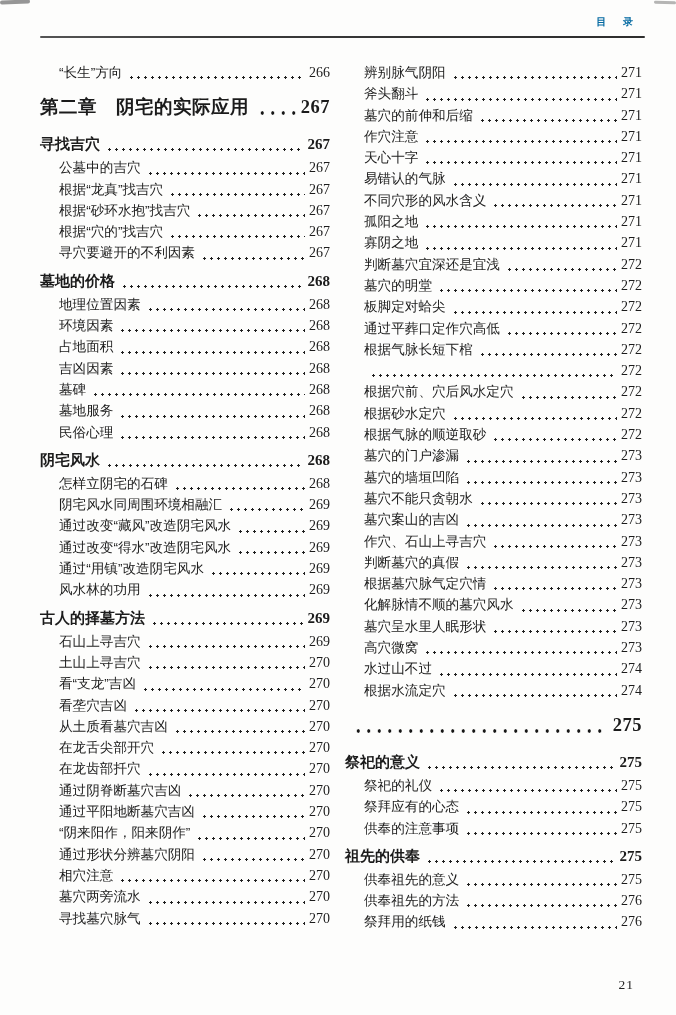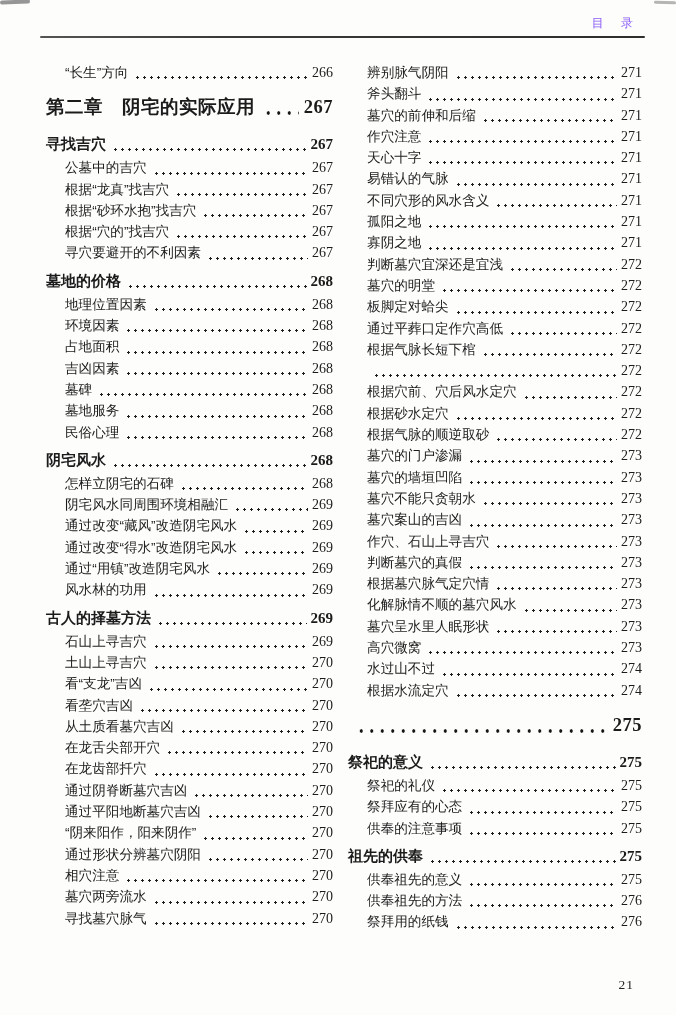--- a/index.html
+++ b/index.html
@@ -9,35 +9,35 @@
     font-family:"Liberation Sans", sans-serif;
     color:#1b1b1b;
     -webkit-font-smoothing:antialiased;
   }
   .scan-artifact{position:absolute;background:#2f2f2f;border-radius:2px;}
   .smudge-tl{top:0;left:0;width:30px;height:4px;opacity:.5;transform:rotate(-2deg);}
   .smudge-tr{top:1px;right:0;width:22px;height:3px;opacity:.35;transform:rotate(2deg);}
 
   .running-head{
     position:absolute;top:15px;right:36px;
-    font-size:12px;font-weight:400;letter-spacing:7px;color:#8b5cf6;
+    font-size:10px;font-weight:700;letter-spacing:7px;color:#0369a1;
     white-space:nowrap;
   }
   .head-rule{
     position:absolute;top:36px;left:40px;width:605px;height:2px;
     background:linear-gradient(to right,#555 0%,#3a3a3a 30%,#2e2e2e 100%);
     border-radius:1px;
   }
 
   .toc{
     position:absolute;left:40px;top:56px;width:602px;
     display:flex;
   }
   .col{display:flex;flex-direction:column;padding-top:6px;}
-  .col-left{width:290px;margin-right:15px;margin-left:6px;}
+  .col-left{width:290px;margin-right:15px;}
   .col-right{width:297px;}
 
   .row{display:flex;align-items:baseline;}
   .row .t{white-space:nowrap;}
   .row .dots{
     flex:1 1 auto;min-width:12px;height:3px;align-self:flex-end;
     margin:0 4px 4px 6px;
     background-image:radial-gradient(circle,#1e1e1e 1.15px,rgba(0,0,0,0) 1.4px);
     background-size:7px 3px;background-repeat:repeat-x;background-position:left bottom;
   }

